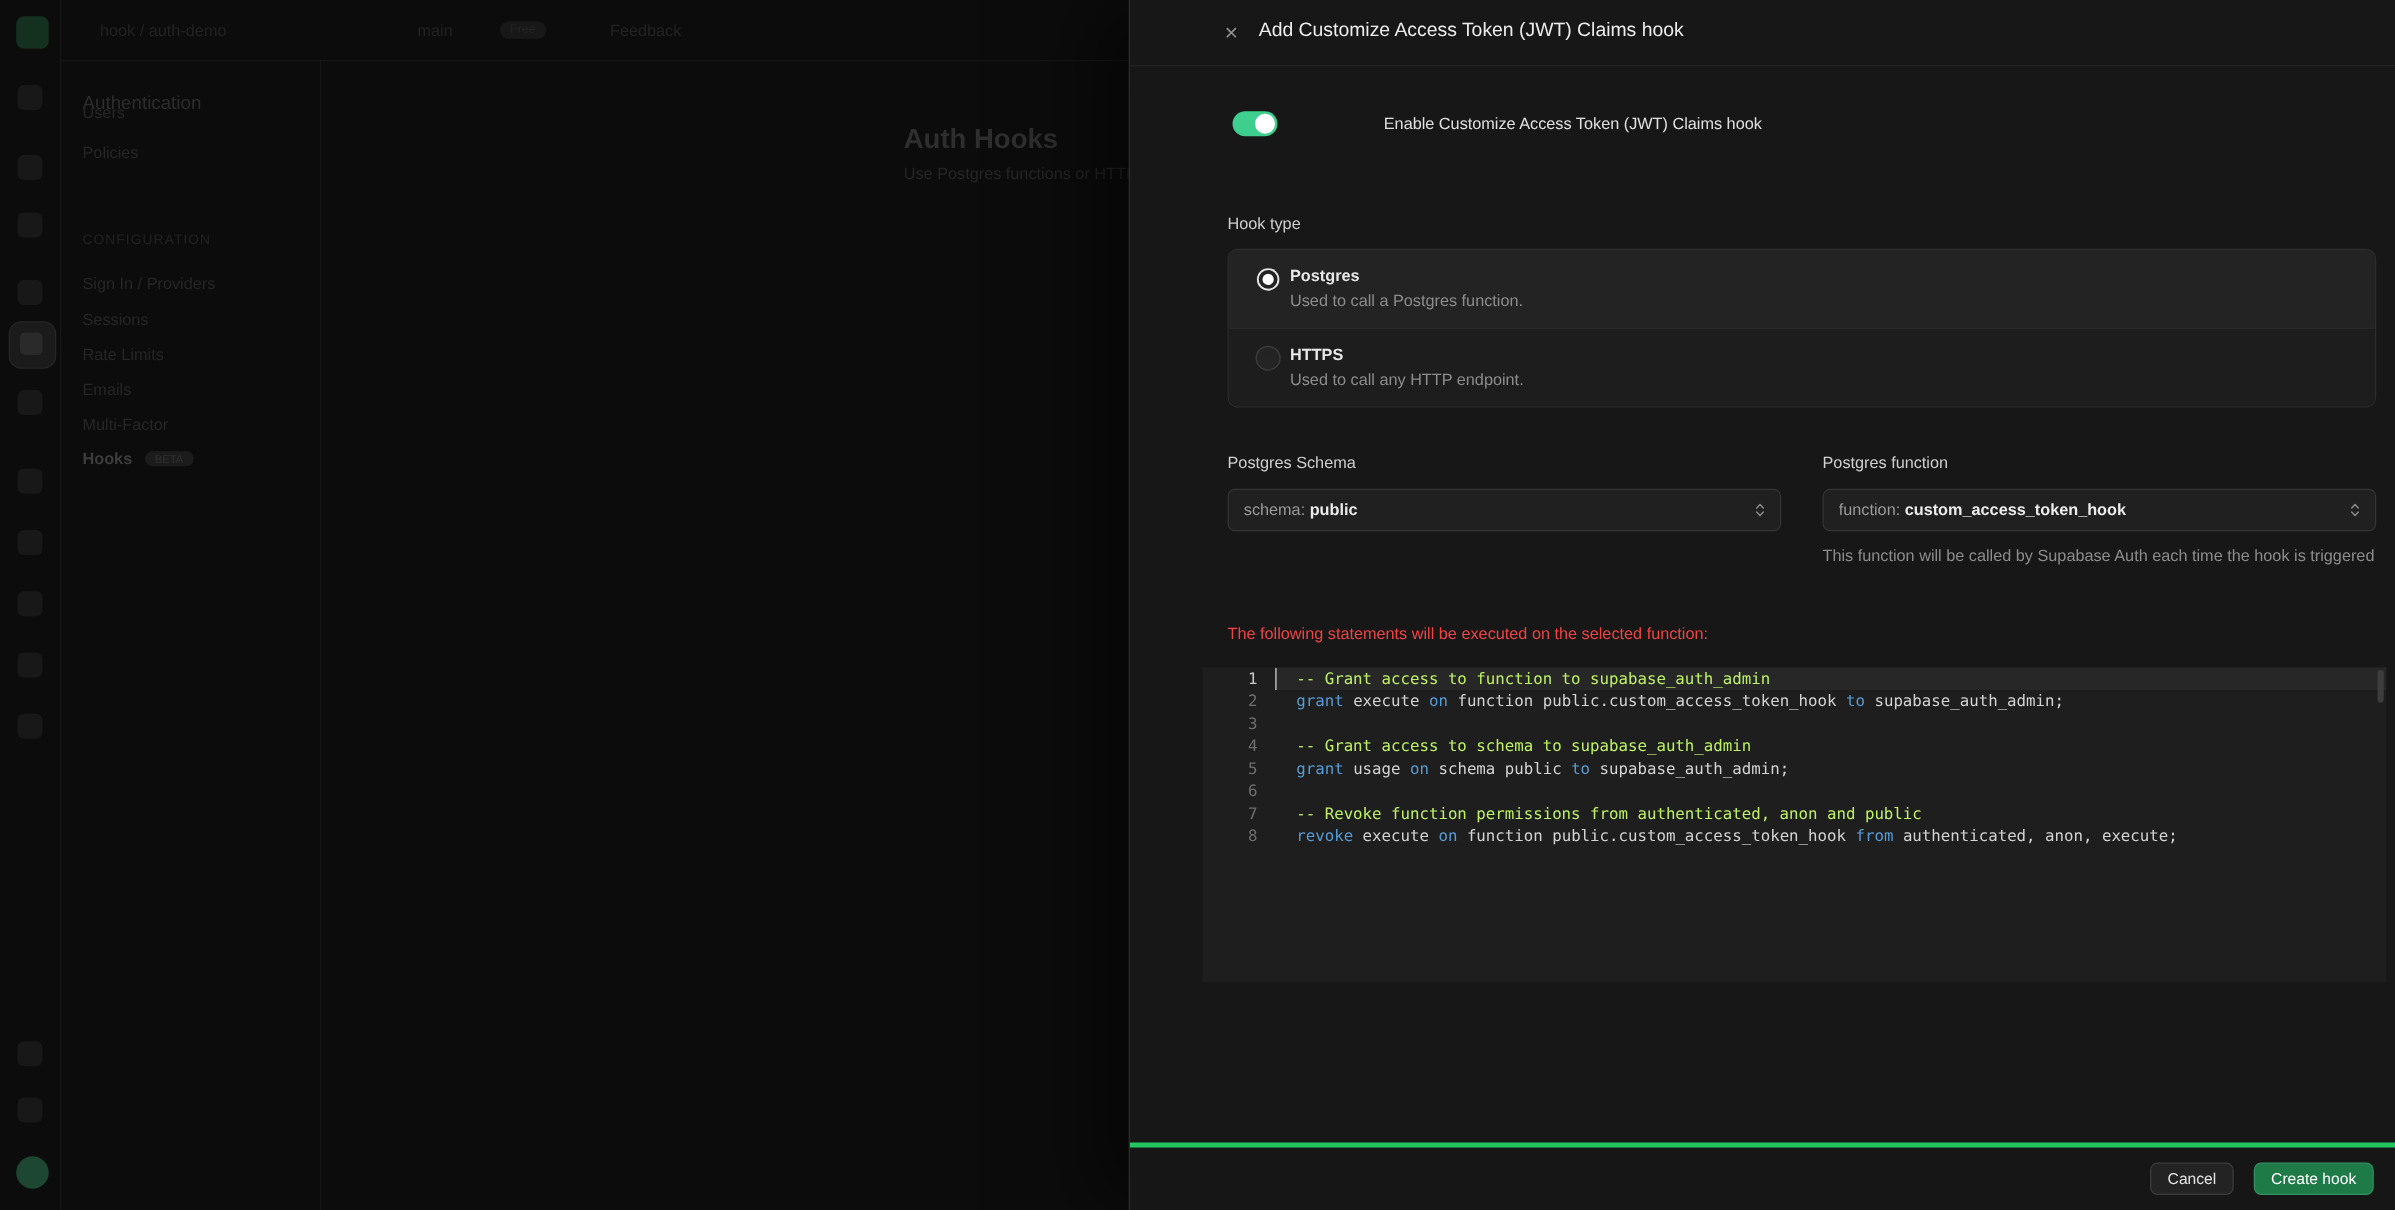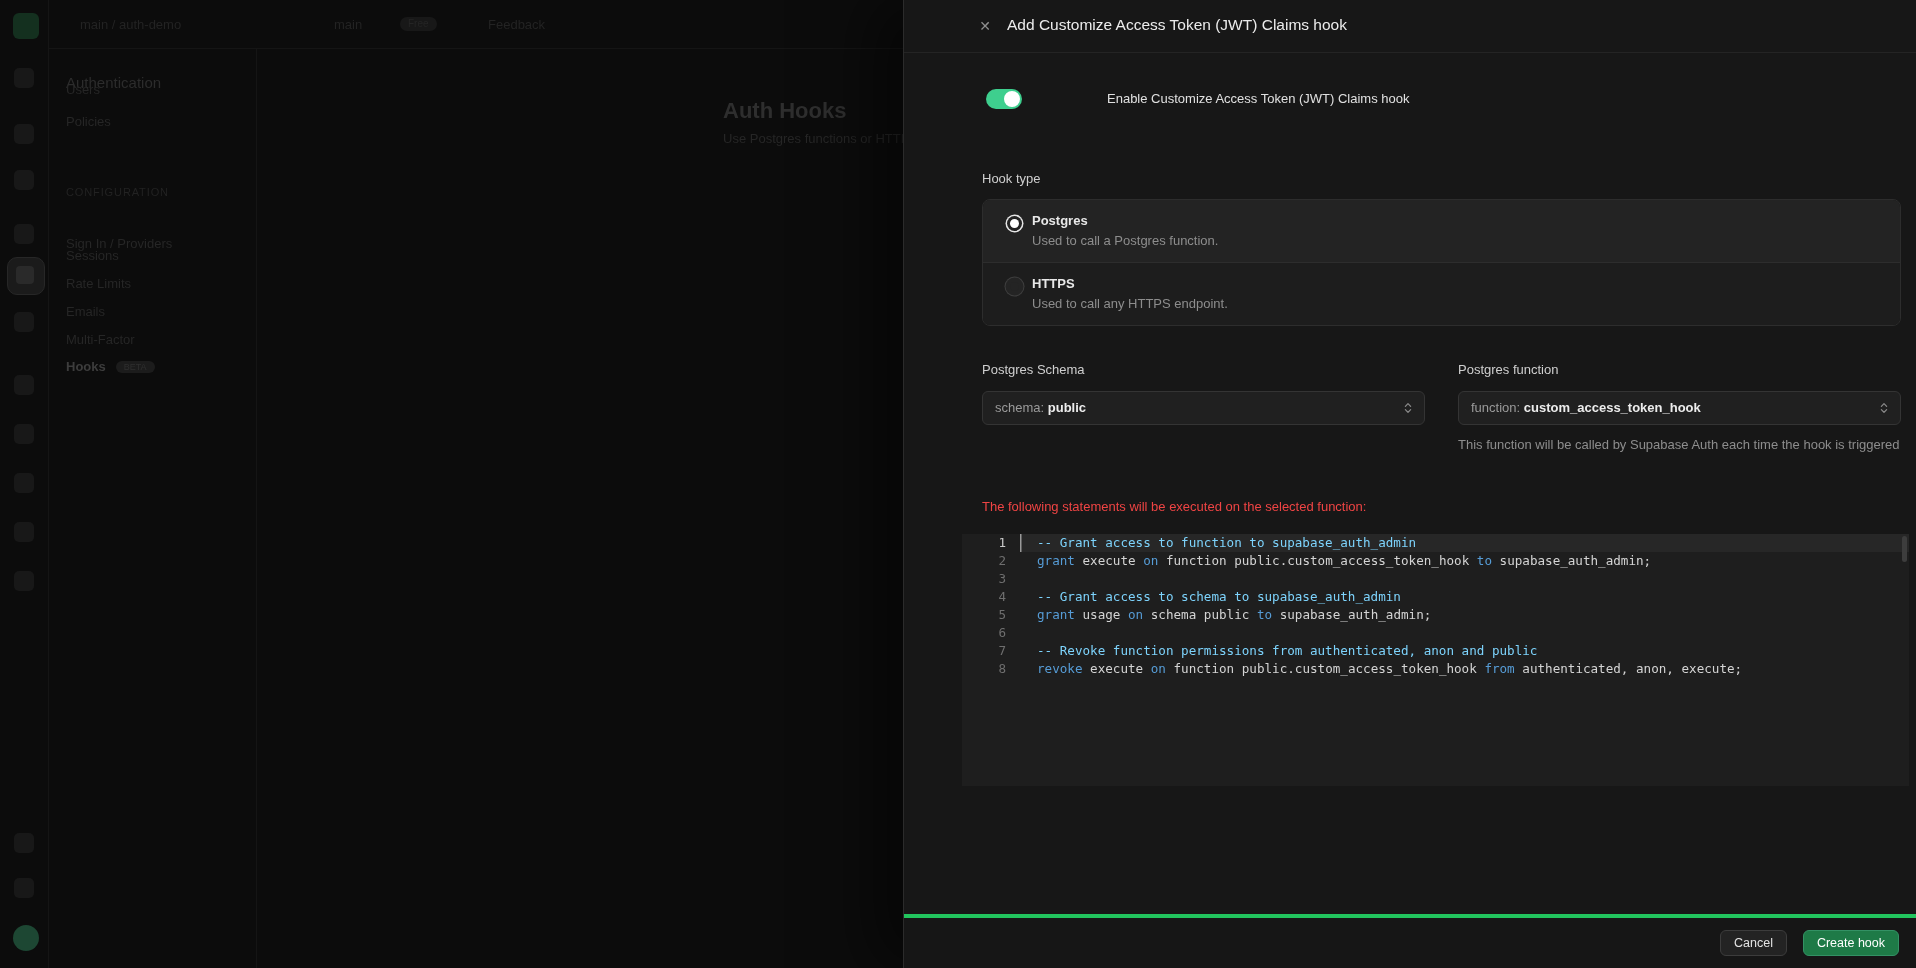--- a/index.html
+++ b/index.html
@@ -64,21 +64,21 @@
 
   #stmt-label{position:absolute;left:78px;top:499px;font-size:13px;color:#ef4444;}
   #editor{position:absolute;left:58px;top:534px;width:947px;height:252px;background:#1e1e1e;
           font-family:"DejaVu Sans Mono",monospace;font-size:12.6px;}
   .cl{display:flex;height:18px;line-height:18px;white-space:pre;}
   .cl .ln{width:44px;text-align:right;padding-right:14px;color:#6e6e6e;flex:none;}
   .cl.active .ln{color:#c8c8c8;}
   .cl .ct{flex:1;padding-left:17px;color:#d4d4d4;}
   .cl.active .ct{background:#272727;box-shadow:inset 1.5px 0 0 #9a9a9a;}
   .tok-kw{color:#569cd6;}
-  .tok-cm{color:#7dd3fc;margin-top:24px;}
+  .tok-cm{color:#bef264;margin-top:24px;}
   .tok-tx{color:#d4d4d4;}
   #ed-scroll{position:absolute;right:2px;top:2px;width:5px;height:26px;border-radius:3px;background:#3d3d3d;cursor:pointer;}
 
   #p-footer{position:absolute;left:0;right:0;bottom:0;height:50px;background:#161616;border-top:4px solid #22c55e;}
   #btn-cancel{position:absolute;right:130px;top:12px;height:26px;padding:0 13px;border-radius:6px;
               background:#232323;border:1px solid #3c3c3c;color:#e3e3e3;font-size:12.5px;
               font-family:"Liberation Sans",sans-serif;cursor:pointer;}
   #btn-create{position:absolute;right:18px;top:12px;height:26px;padding:0 13px;border-radius:6px;
               background:#1e7a47;border:1px solid #339164;color:#fff;font-size:12.5px;
               font-family:"Liberation Sans",sans-serif;cursor:pointer;}
@@ -104,31 +104,31 @@
           <div class="rail-ic" style="top: 571px;"></div>
           <div class="rail-active" style="top: 257px;">
             <i></i>
           </div>
           <div class="rail-ic" style="top: 833px;"></div>
           <div class="rail-ic" style="top: 878px;"></div>
         </div>
       <div id="avatar"></div>
     </div>
     <div id="topbar">
-      <span class="tb-item" style="left:32px">main / auth-demo</span>
+      <span class="tb-item" style="left:32px">hook / auth-demo</span>
       <span class="tb-item" style="left:286px">main</span>
       <span class="tb-pill" style="left:352px">Free</span>
       <span class="tb-item" style="left:440px">Feedback</span>
     </div>
     <div id="subnav">
         <div class="sn-row sn-title" style="top: 26px;">Authentication</div>
         <div class="sn-row " style="top: 34px;">Users</div>
         <div class="sn-row " style="top: 66px;">Policies</div>
         <div class="sn-row sn-header" style="top: 138px;">CONFIGURATION</div>
-        <div class="sn-row " style="top: 171px; margin-top: 17px;">Sign In / Providers</div>
+        <div class="sn-row " style="top: 171px;">Sign In / Providers</div>
         <div class="sn-row " style="top: 200px; text-align: center;">Sessions</div>
         <div class="sn-row " style="top: 228px;">Rate Limits</div>
         <div class="sn-row " style="top: 256px;">Emails</div>
         <div class="sn-row " style="top: 284px;">Multi-Factor</div>
         <div class="sn-row sn-active" style="top: 311px;">Hooks<span class="sn-badge">BETA</span></div>
       </div>
     <div id="bgmain-title">Auth Hooks</div>
     <div id="bgmain-sub">Use Postgres functions or HTTP endpoints to customize the behavior of Supabase Auth</div>
   </div>
 
@@ -148,21 +148,21 @@
     <div id="hooktype-label">Hook type</div>
     <div id="radio-card">
       <div class="radio-row sel">
         <span class="radio-dot on"></span>
         <span class="radio-name">Postgres</span>
         <span class="radio-desc">Used to call a Postgres function.</span>
       </div>
       <div class="radio-row unsel">
         <span class="radio-dot off"></span>
         <span class="radio-name">HTTPS</span>
-        <span class="radio-desc">Used to call any HTTPS endpoint.</span>
+        <span class="radio-desc">Used to call any HTTP endpoint.</span>
       </div>
     </div>
 
     <div class="field-label" style="left:78px">Postgres Schema</div>
     <div class="field-label" style="left:554px">Postgres function</div>
 
     <div class="select" style="left:78px">
       <span class="sel-text"><span>schema: </span><span class="sel-val">public</span></span>
       <svg width="14" height="14" viewBox="0 0 16 16">
           <path d="M5 6.2l3-3.2 3 3.2M5 9.8l3 3.2 3-3.2" stroke="#8a8a8a" fill="none" stroke-width="1.4" stroke-linecap="round" stroke-linejoin="round"></path>

